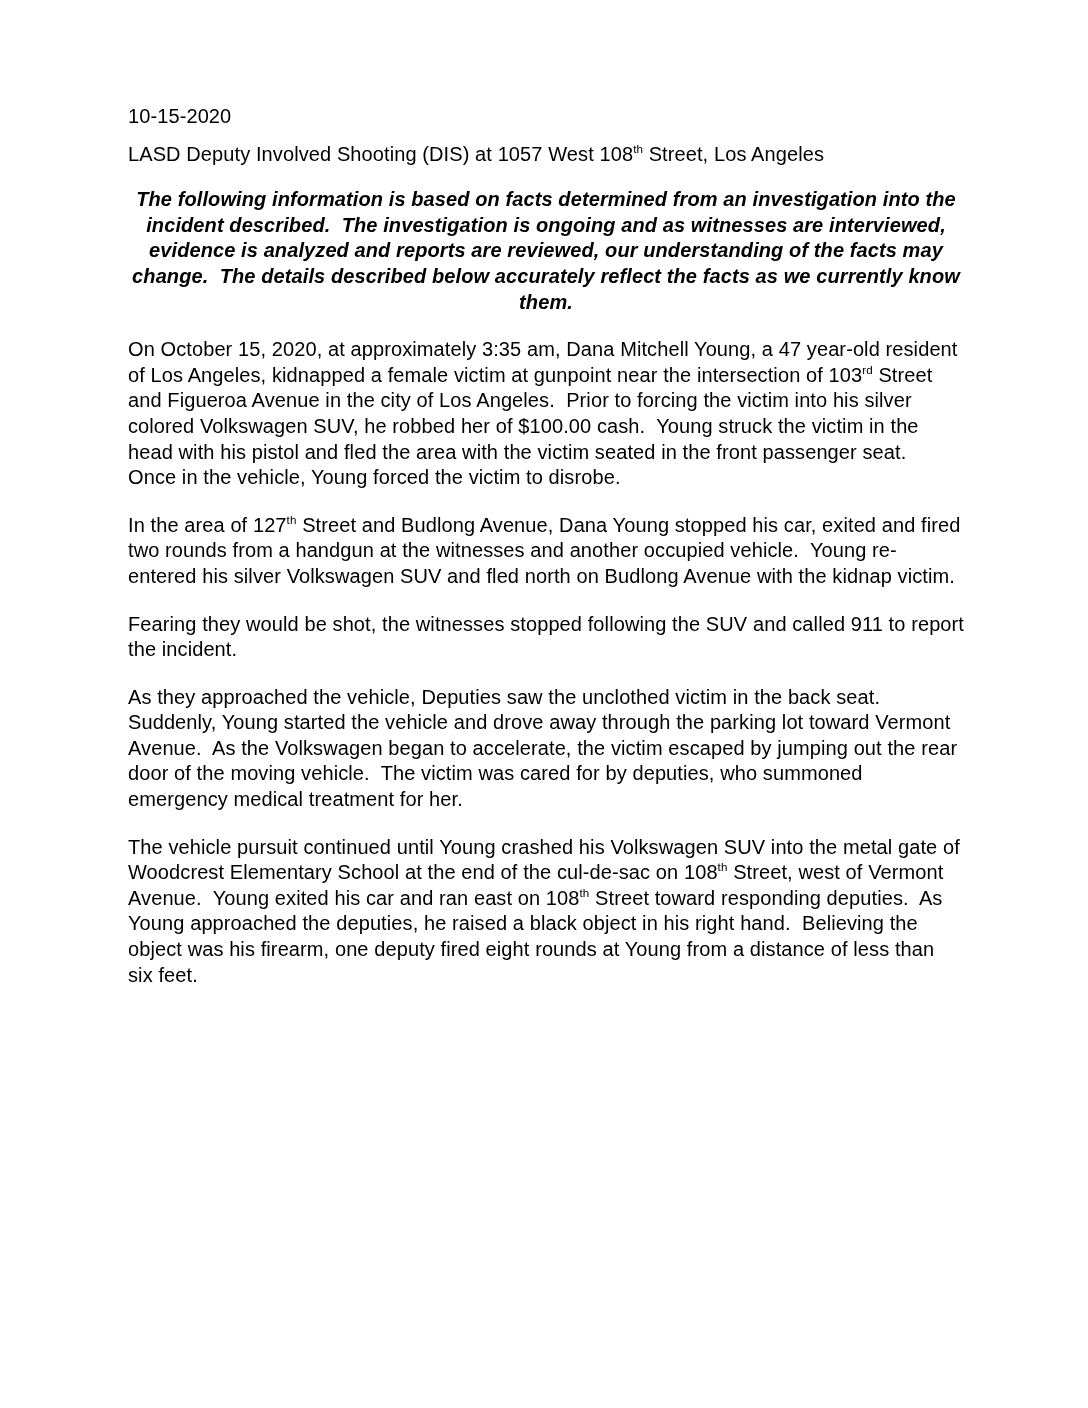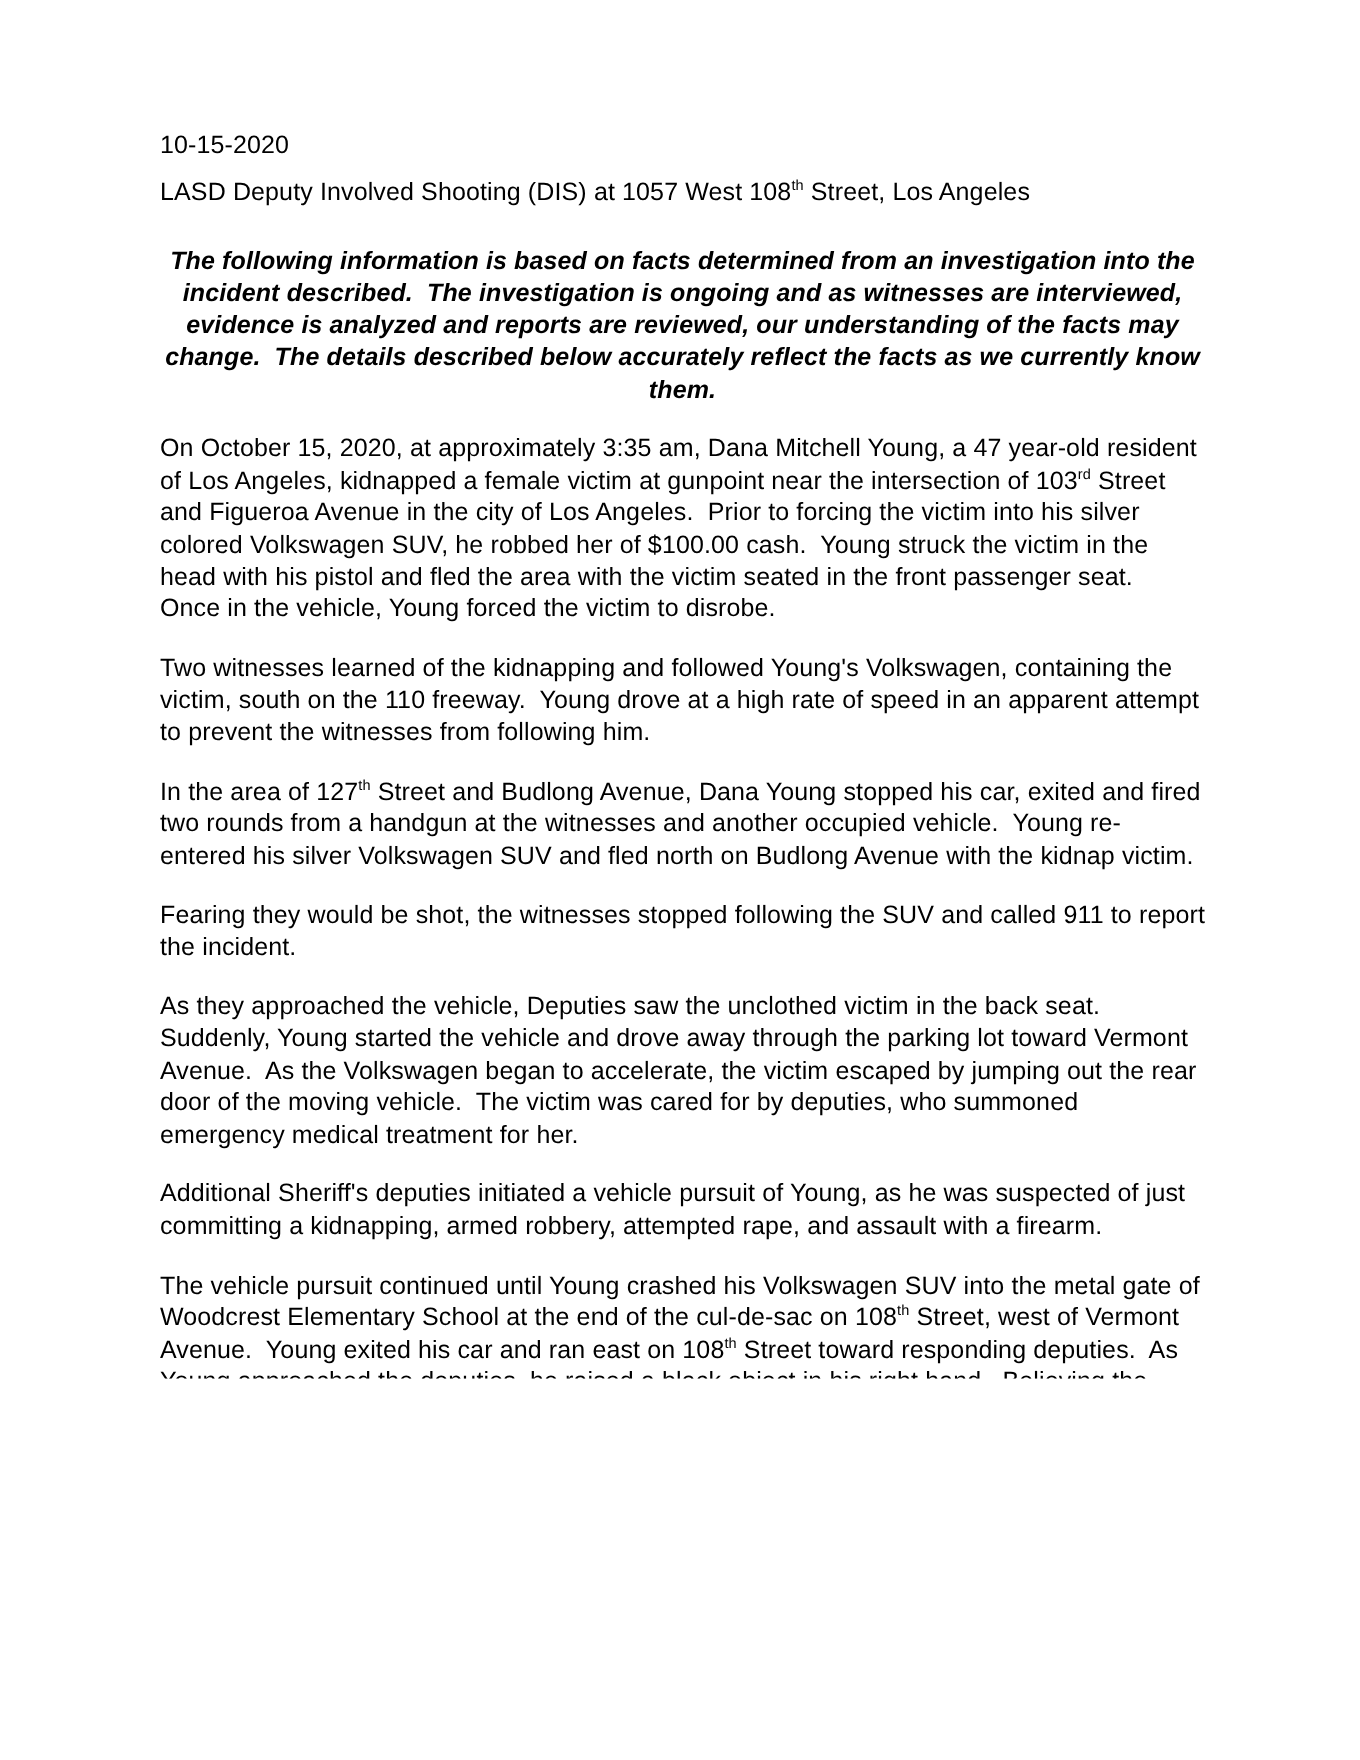--- a/index.html
+++ b/index.html
@@ -23,21 +23,21 @@
     width: 836px;
     font-size: 20px;
     line-height: 25.6px;
     letter-spacing: 0.1px;
   }
   .content p {
     margin: 0;
     white-space: pre-wrap;
   }
   p.date-line   { margin-bottom: 12px; }
-  p.title-line  { margin-bottom: 30px; }
+  p.title-line  { margin-bottom: 20px; }
   p.disclaimer  {
     font-weight: bold;
     font-style: italic;
     margin-bottom: 22px;
     text-align: center;
   }
   p.body-para   { margin-bottom: 22px; }
   sup.ord {
     font-size: 0.58em;
     line-height: 0;
@@ -56,23 +56,21 @@
 </style>
 </head>
 <body>
 
 <div class="page">
   <main class="content" id="doc-content">
       <p class="date-line">10-15-2020</p>
       <p class="title-line">LASD Deputy Involved Shooting (DIS) at 1057 West 108<sup class="ord">th</sup> Street, Los Angeles</p>
       <p class="disclaimer">The following information is based on facts determined from an investigation into the incident described.  The investigation is ongoing and as witnesses are interviewed, evidence is analyzed and reports are reviewed, our understanding of the facts may change.  The details described below accurately reflect the facts as we currently know them.</p>
       <p class="body-para">On October 15, 2020, at approximately 3:35 am, Dana Mitchell Young, a 47 year-old resident of Los Angeles, kidnapped a female victim at gunpoint near the intersection of 103<sup class="ord">rd</sup> Street and Figueroa Avenue in the city of Los Angeles.  Prior to forcing the victim into his silver colored Volkswagen SUV, he robbed her of $100.00 cash.  Young struck the victim in the head with his pistol and fled the area with the victim seated in the front passenger seat.  Once in the vehicle, Young forced the victim to disrobe.</p>
-      <p class="body-para">Two witnesses learned of the kidnapping and followed Young's Volkswagen, containing the victim, south on the 110 freeway.  Young drove at a high rate of speed in an apparent attempt to prevent the witnesses from following him.</p>
       <p class="body-para">In the area of 127<sup class="ord">th</sup> Street and Budlong Avenue, Dana Young stopped his car, exited and fired two rounds from a handgun at the witnesses and another occupied vehicle.  Young re-entered his silver Volkswagen SUV and fled north on Budlong Avenue with the kidnap victim.</p>
       <p class="body-para">Fearing they would be shot, the witnesses stopped following the SUV and called 911 to report the incident.</p>
       <p class="body-para">As they approached the vehicle, Deputies saw the unclothed victim in the back seat.  Suddenly, Young started the vehicle and drove away through the parking lot toward Vermont Avenue.  As the Volkswagen began to accelerate, the victim escaped by jumping out the rear door of the moving vehicle.  The victim was cared for by deputies, who summoned emergency medical treatment for her.</p>
-      <p class="body-para">Additional Sheriff's deputies initiated a vehicle pursuit of Young, as he was suspected of just committing a kidnapping, armed robbery, attempted rape, and assault with a firearm.</p>
       <p class="body-para">The vehicle pursuit continued until Young crashed his Volkswagen SUV into the metal gate of Woodcrest Elementary School at the end of the cul-de-sac on 108<sup class="ord">th</sup> Street, west of Vermont Avenue.  Young exited his car and ran east on 108<sup class="ord">th</sup> Street toward responding deputies.  As Young approached the deputies, he raised a black object in his right hand.  Believing the object was his firearm, one deputy fired eight rounds at Young from a distance of less than six feet.</p>
     </main>
   <div class="page-footer">
     <span>1</span>
   </div>
 </div>
 
 </body></html>

